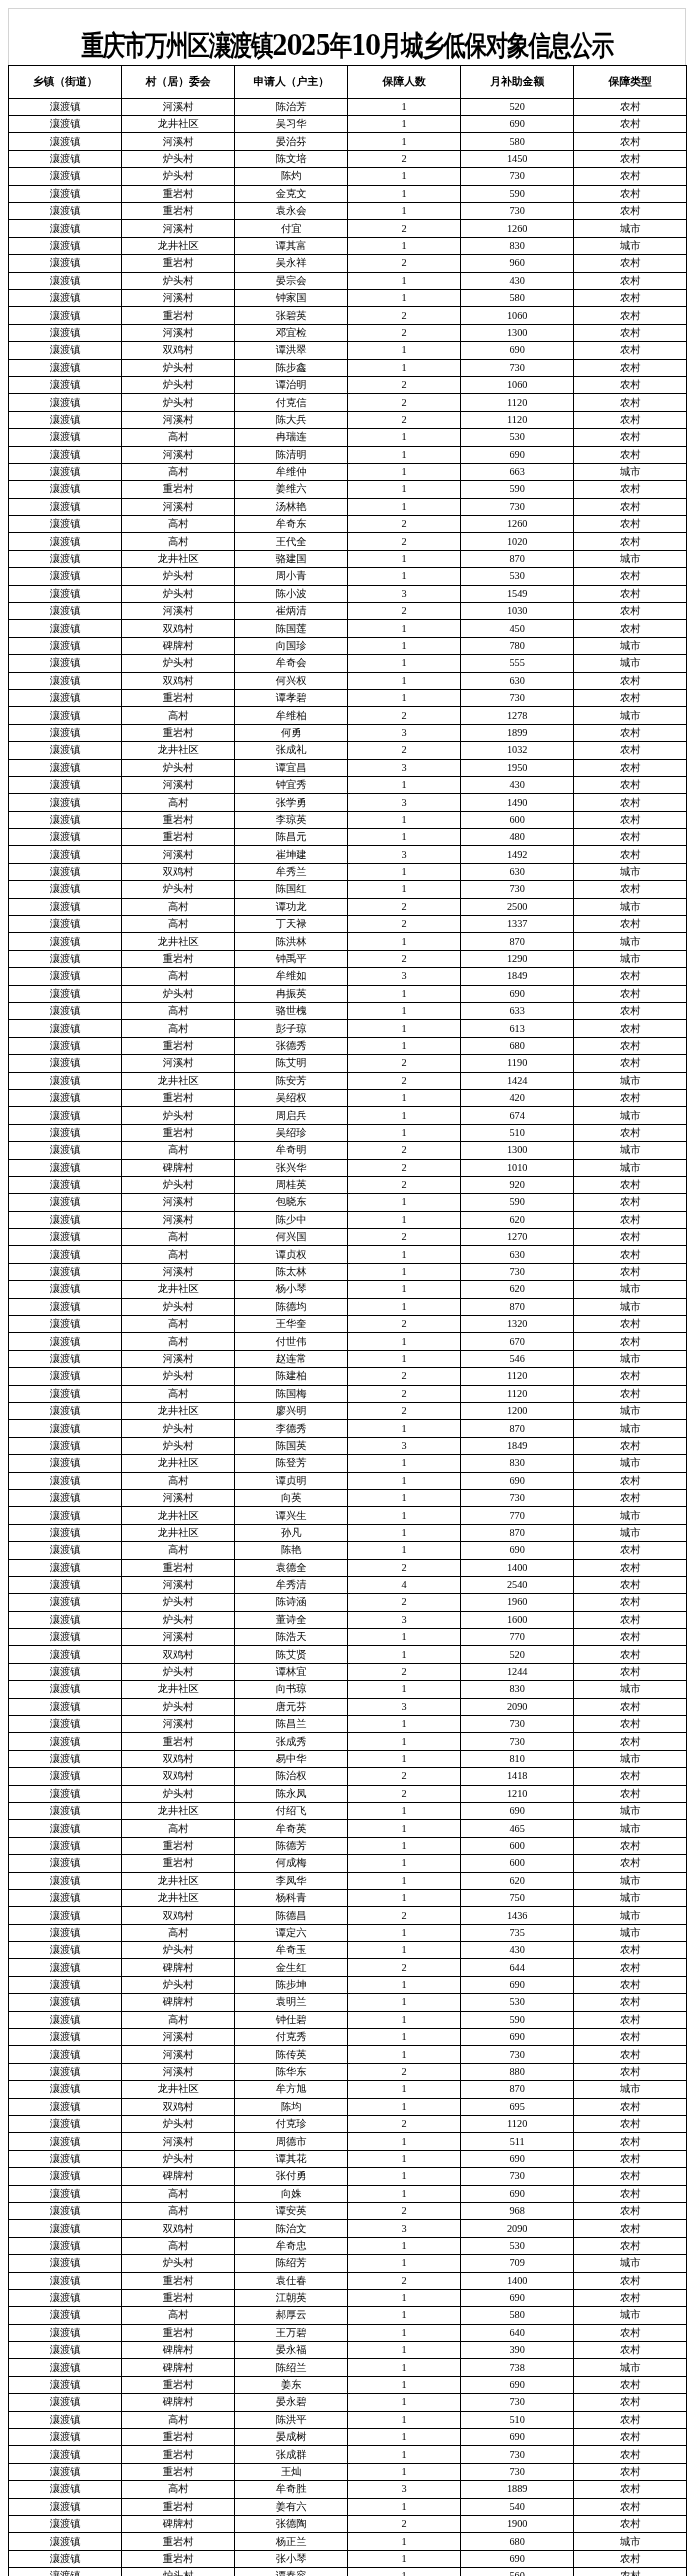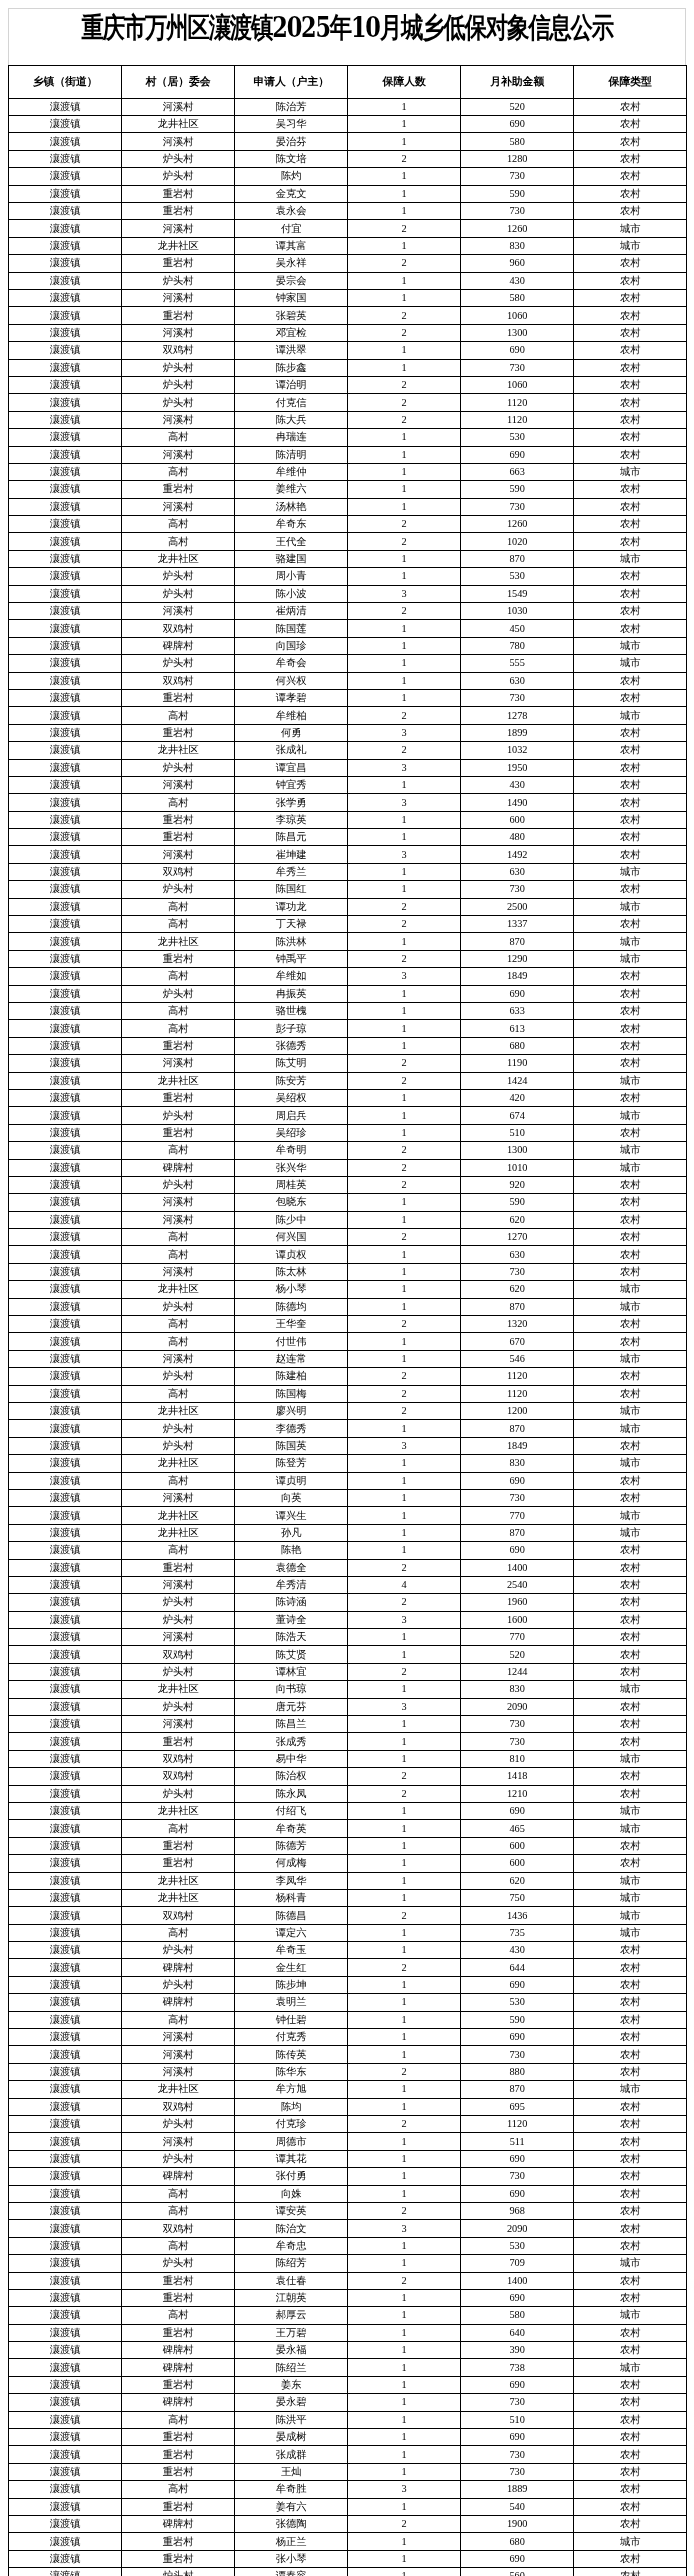--- a/index.html
+++ b/index.html
@@ -1,20 +1,20 @@
 <!DOCTYPE html>
 <html style="font-size:8.2px"><head>
 <meta charset="utf-8">
 <style>
   html, body { margin: 0; padding: 0; background: #ffffff; }
   body { width: 694px; height: 3614px; position: relative; overflow: hidden;
          font-family: "DejaVu Serif", "Liberation Serif", serif; color: #000; }
   .sheet { position: absolute; left: 8.2px; top: 7.7px; width: 678px; }
   .title-box { height: 57px; border: 0.5px solid #d4d4d4; border-bottom: none;
-               display: flex; align-items: flex-start; justify-content: center; box-sizing: border-box; }
+               display: flex; align-items: flex-end; justify-content: center; box-sizing: border-box; }
   .title { font-family: "DejaVu Serif", "Liberation Serif", serif; font-size: 28px; font-weight: bold;
            letter-spacing: -1.5px; transform: scaleX(0.80); transform-origin: center; white-space: nowrap; }
   table { border-collapse: collapse; width: 678px; table-layout: fixed; }
   th, td { border: 1px solid #000; text-align: center; padding: 0; overflow: hidden; white-space: nowrap; }
   th { height: 32px; font-size: 10.8px; font-weight: bold; font-family: "DejaVu Sans", "Liberation Sans", sans-serif; }
   td { height: 16.4px; font-size: 10.3px; font-family: "Liberation Serif", "DejaVu Serif", serif; line-height: 16px; }
   col { width: 113px; }
 </style>
 </head>
 <body>
@@ -65,21 +65,21 @@
           <td>晏治芬</td>
           <td>1</td>
           <td>580</td>
           <td>农村</td>
         </tr>
         <tr>
           <td>瀼渡镇</td>
           <td>炉头村</td>
           <td>陈文培</td>
           <td>2</td>
-          <td>1280</td>
+          <td>1450</td>
           <td>农村</td>
         </tr>
         <tr>
           <td>瀼渡镇</td>
           <td>炉头村</td>
           <td>陈灼</td>
           <td>1</td>
           <td>730</td>
           <td>农村</td>
         </tr>

